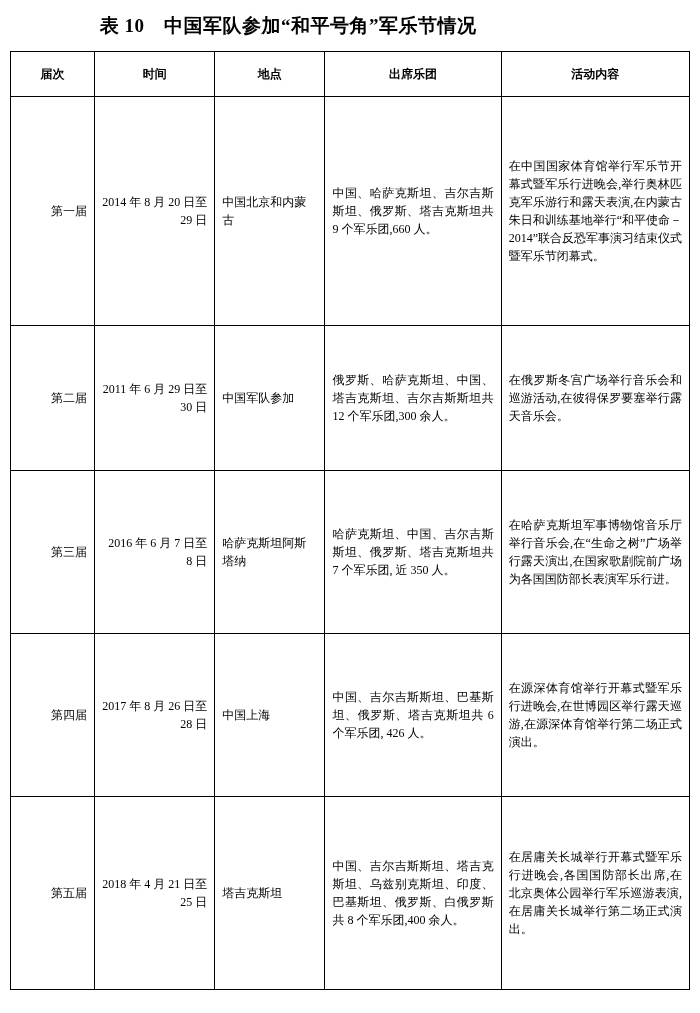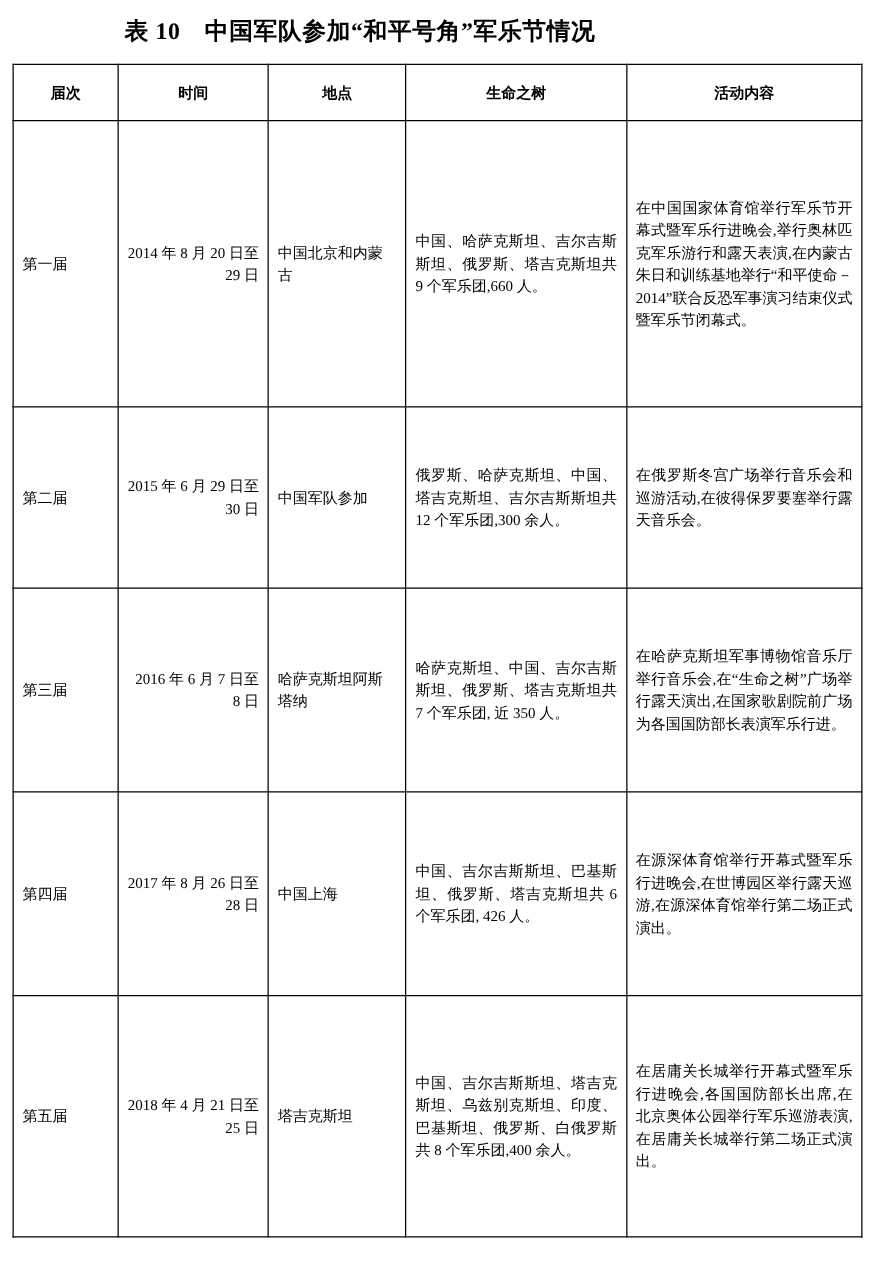--- a/index.html
+++ b/index.html
@@ -49,21 +49,21 @@
     padding: 7px 4px;
     height: 32px;
   }
   col.c-edition { width: 84px; }
   col.c-time    { width: 120px; }
   col.c-place   { width: 110px; }
   col.c-bands   { width: 176px; }
   col.c-content { width: 188px; }
 
   td.cell-edition {
-    text-align: left;
+    text-align: right;
     font-size: 16px;
     white-space: nowrap;
   }
   td.cell-time {
     text-align: right;
     font-size: 15px;
     line-height: 1.7;
   }
   td.cell-place {
     text-align: left;
@@ -101,35 +101,35 @@
       <col class="c-time">
       <col class="c-place">
       <col class="c-bands">
       <col class="c-content">
     </colgroup>
     <thead>
       <tr>
         <th>届次</th>
         <th>时间</th>
         <th>地点</th>
-        <th>生命之树</th>
+        <th>出席乐团</th>
         <th>活动内容</th>
       </tr>
     </thead>
     <tbody>
       <tr class="row-1">
         <td class="cell-edition">第一届</td>
         <td class="cell-time">2014 年 8 月 20 日至 29 日</td>
         <td class="cell-place">中国北京和内蒙古</td>
         <td class="cell-bands">中国、哈萨克斯坦、吉尔吉斯斯坦、俄罗斯、塔吉克斯坦共 9 个军乐团,660 人。</td>
         <td class="cell-content">在中国国家体育馆举行军乐节开幕式暨军乐行进晚会,举行奥林匹克军乐游行和露天表演,在内蒙古朱日和训练基地举行“和平使命－2014”联合反恐军事演习结束仪式暨军乐节闭幕式。</td>
       </tr>
       <tr class="row-2">
         <td class="cell-edition">第二届</td>
-        <td class="cell-time">2015 年 6 月 29 日至 30 日</td>
+        <td class="cell-time">2011 年 6 月 29 日至 30 日</td>
         <td class="cell-place">中国军队参加</td>
         <td class="cell-bands">俄罗斯、哈萨克斯坦、中国、塔吉克斯坦、吉尔吉斯斯坦共 12 个军乐团,300 余人。</td>
         <td class="cell-content">在俄罗斯冬宫广场举行音乐会和巡游活动,在彼得保罗要塞举行露天音乐会。</td>
       </tr>
       <tr class="row-3">
         <td class="cell-edition">第三届</td>
         <td class="cell-time">2016 年 6 月 7 日至 8 日</td>
         <td class="cell-place">哈萨克斯坦阿斯塔纳</td>
         <td class="cell-bands">哈萨克斯坦、中国、吉尔吉斯斯坦、俄罗斯、塔吉克斯坦共 7 个军乐团, 近 350 人。</td>
         <td class="cell-content">在哈萨克斯坦军事博物馆音乐厅举行音乐会,在“生命之树”广场举行露天演出,在国家歌剧院前广场为各国国防部长表演军乐行进。</td>

